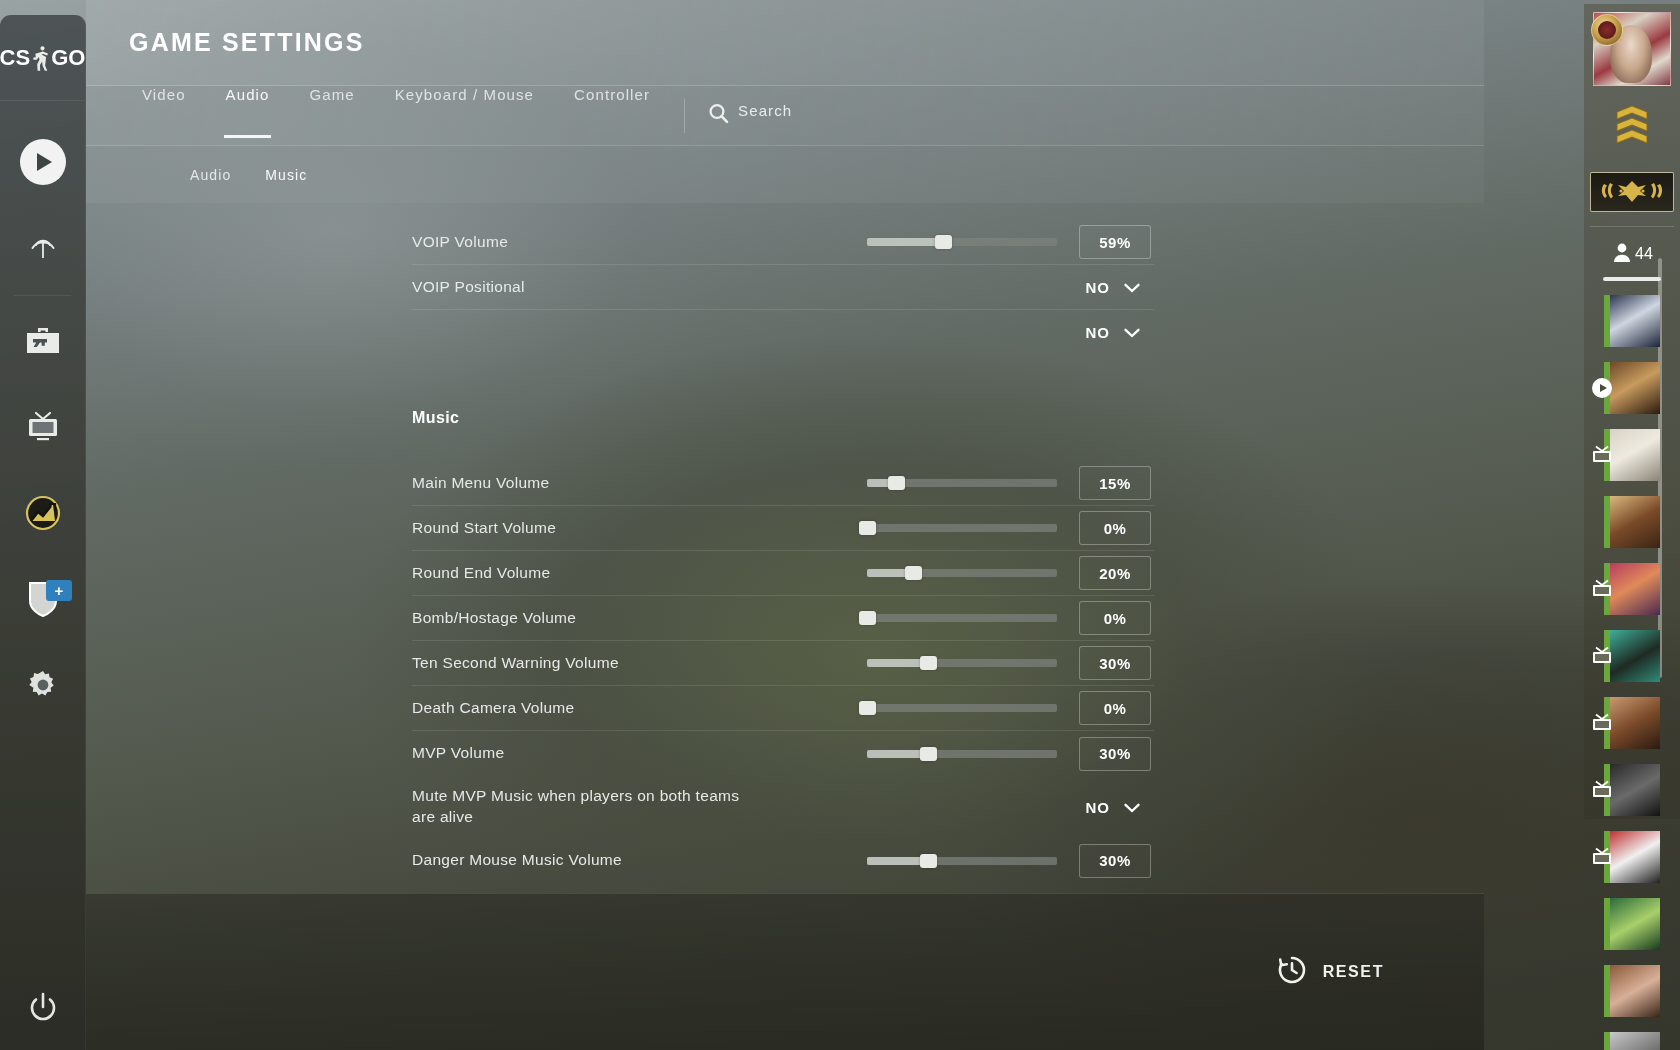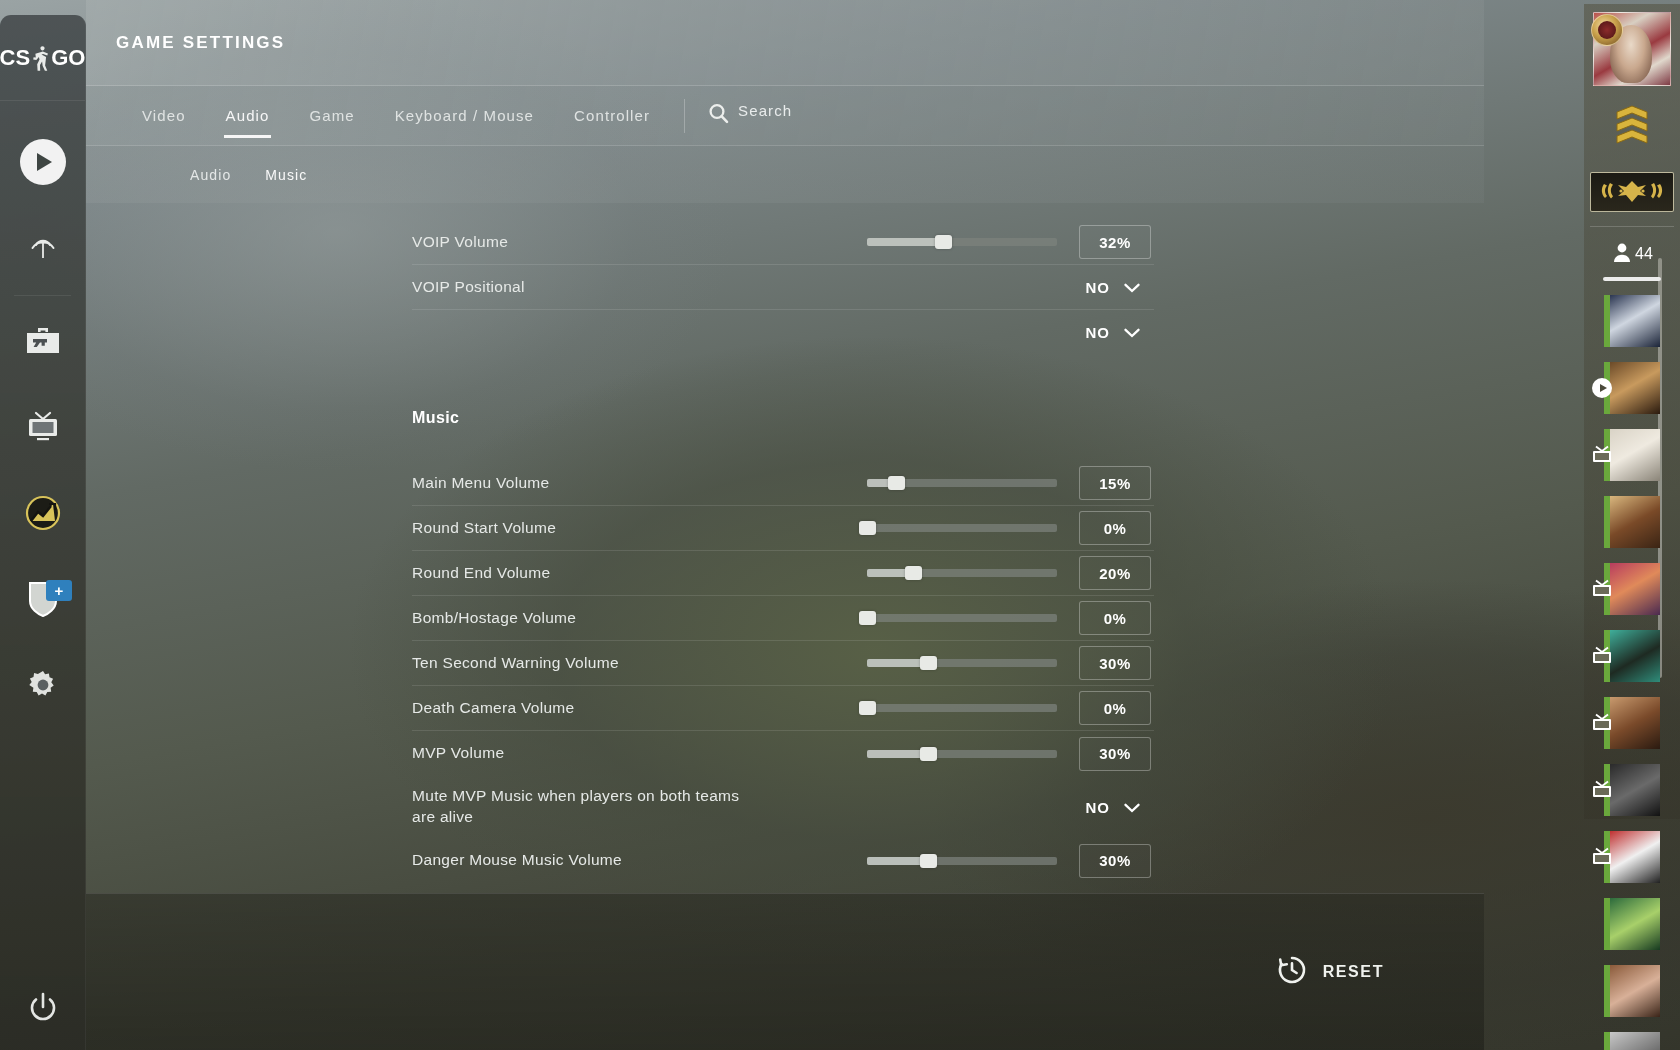--- a/index.html
+++ b/index.html
@@ -71,33 +71,33 @@
   }
 
   
   .header {
     position: absolute; left: 86px; top: 0; width: 1398px; height: 86px;
     background: linear-gradient(100deg, rgba(168,176,176,0.55) 0%, rgba(152,160,161,0.45) 40%, rgba(140,148,148,0.33) 100%);
     border-bottom: 1px solid rgba(255,255,255,0.16);
     display: flex; align-items: center;
   }
   .page-title {
-    margin-left: 30px;
-    color: #fff; font-size: 17px; font-weight: bold; letter-spacing: 2.2px;
+    margin-left: 43px;
+    color: #fff; font-size: 25px; font-weight: bold; letter-spacing: 2.2px;
   }
 
   
   .tabbar {
     position: absolute; left: 86px; top: 86px; width: 1398px; height: 60px;
     background: linear-gradient(100deg, rgba(158,167,167,0.40) 0%, rgba(146,154,154,0.32) 50%, rgba(136,144,144,0.24) 100%);
     border-bottom: 1px solid rgba(255,255,255,0.14);
     display: flex; align-items: center; padding-left: 36px; gap: 0px;
   }
   .tab {
-    position: relative; height: 60px; display: flex; align-items: center;
+    position: relative; height: 60px; display: flex; 
     padding: 0 20px; color: #e7eae9; font-size: 15px; letter-spacing: 1.1px;
     cursor: pointer; opacity: .92;
   }
   .tab.active { color: #ffffff; }
   .tab.active::after {
     content: ""; position: absolute; left: 18px; right: 18px; bottom: 8px;
     height: 3px; background: #ffffff;
   }
   .tab-div {
     width: 1px; height: 34px; background: rgba(255,255,255,0.25); margin: 0 14px;
@@ -415,21 +415,21 @@
     <div class="rows">
 
       <div class="row">
         <div class="row-label">VOIP Volume</div>
         <div class="slider-wrap">
           <div class="track">
             <div class="fill" style="width:40%"></div>
             <div class="knob" style="left:40%"></div>
           </div>
         </div>
-        <div class="value-box">32%</div>
+        <div class="value-box">59%</div>
       </div>
 
       <div class="row">
         <div class="row-label">VOIP Positional</div>
         <div class="dropdown">
           <span>NO</span>
           <span>
             <svg width="16" height="10" viewBox="0 0 16 10">
                 <path d="M1.5 1.8 L8 8 L14.5 1.8" fill="none" stroke="#fff" stroke-width="2.3" stroke-linecap="round"></path>
               </svg>

